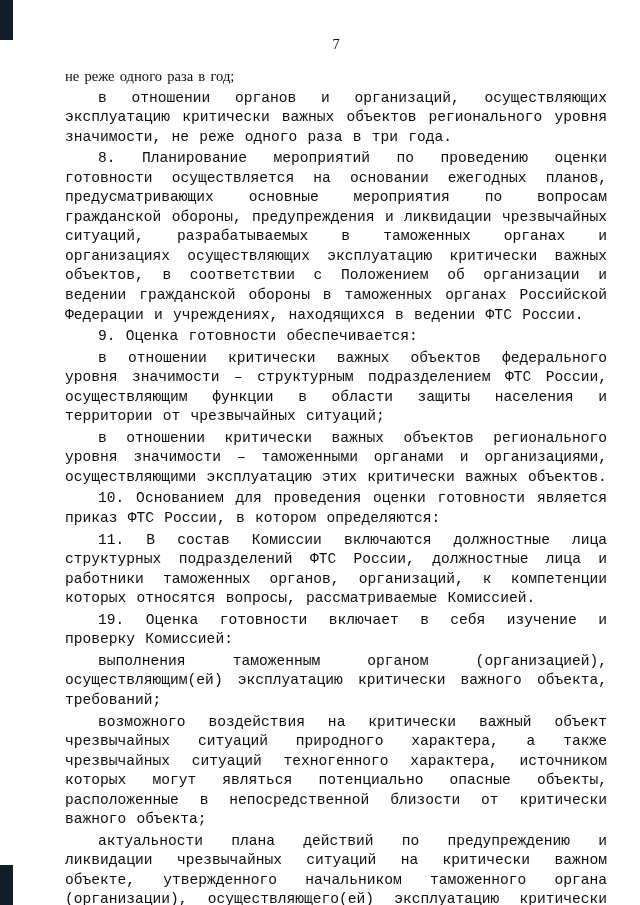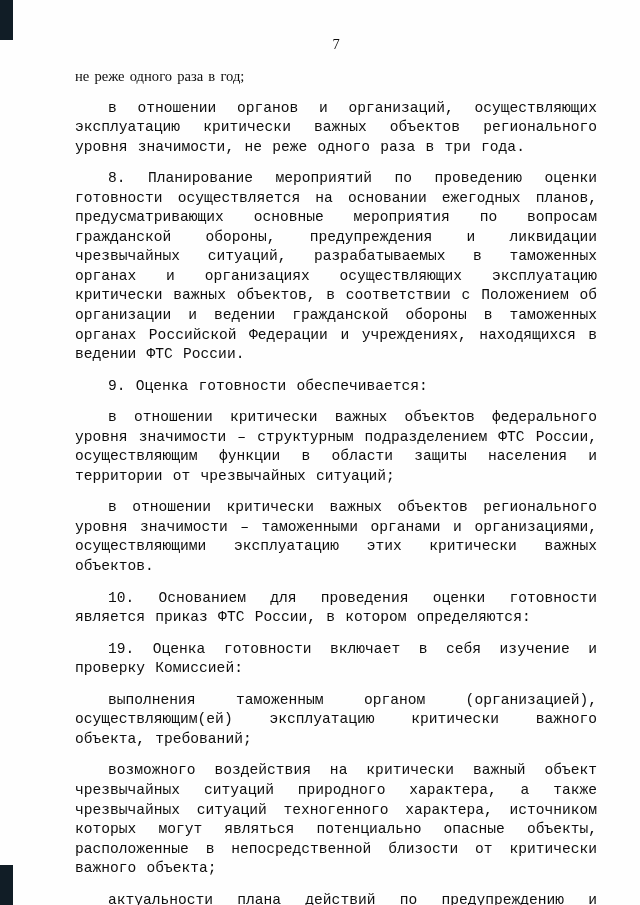--- a/index.html
+++ b/index.html
@@ -29,21 +29,21 @@
     top: 36px;
     left: 63px;
     right: 31px;
   }
   .page-number {
     text-align: center;
     font-size: 14.5px;
     margin: 0 0 14px 0;
   }
   .body-text p {
-    margin: 12px;
+    margin: 2px;
     font-size: 14.6px;
     line-height: 19.55px;
     text-align: justify;
     text-justify: inter-word;
     word-spacing: 1.5px;
   }
   .body-text p.indent { text-indent: 33px; font-family: Liberation Mono, monospace; }
   .body-text p.no-indent { text-indent: 0; }
 </style>
 </head>
@@ -58,20 +58,21 @@
     <div class="page-number">7</div>
 
     <div class="body-text">
       <p class="no-indent">не реже одного раза в год;</p>
       <p class="indent">в отношении органов и организаций, осуществляющих эксплуатацию критически важных объектов регионального уровня значимости, не реже одного раза в три года.</p>
       <p class="indent">8. Планирование мероприятий по проведению оценки готовности осуществляется на основании ежегодных планов, предусматривающих основные мероприятия по вопросам гражданской обороны, предупреждения и ликвидации чрезвычайных ситуаций, разрабатываемых в таможенных органах и организациях осуществляющих эксплуатацию критически важных объектов, в соответствии с Положением об организации и ведении гражданской обороны в таможенных органах Российской Федерации и учреждениях, находящихся в ведении ФТС России.</p>
       <p class="indent">9. Оценка готовности обеспечивается:</p>
       <p class="indent">в отношении критически важных объектов федерального уровня значимости – структурным подразделением ФТС России, осуществляющим функции в области защиты населения и территории от чрезвычайных ситуаций;</p>
       <p class="indent">в отношении критически важных объектов регионального уровня значимости – таможенными органами и организациями, осуществляющими эксплуатацию этих критически важных объектов.</p>
       <p class="indent">10. Основанием для проведения оценки готовности является приказ ФТС России, в котором определяются:</p>
+      <p class="indent">11. В состав Комиссии включаются должностные лица структурных подразделений ФТС России, должностные лица и работники таможенных органов, организаций, к компетенции которых относятся вопросы, рассматриваемые Комиссией.</p>
       <p class="indent">19. Оценка готовности включает в себя изучение и проверку Комиссией:</p>
       <p class="indent">выполнения таможенным органом (организацией), осуществляющим(ей) эксплуатацию критически важного объекта, требований;</p>
       <p class="indent">возможного воздействия на критически важный объект чрезвычайных ситуаций природного характера, а также чрезвычайных ситуаций техногенного характера, источником которых могут являться потенциально опасные объекты, расположенные в непосредственной близости от критически важного объекта;</p>
       <p class="indent">актуальности плана действий по предупреждению и ликвидации чрезвычайных ситуаций на критически важном объекте, утвержденного начальником таможенного органа (организации), осуществляющего(ей) эксплуатацию критически важного объекта;</p>
     </div>
   </div>
 
 </div>
 
 </body></html>

